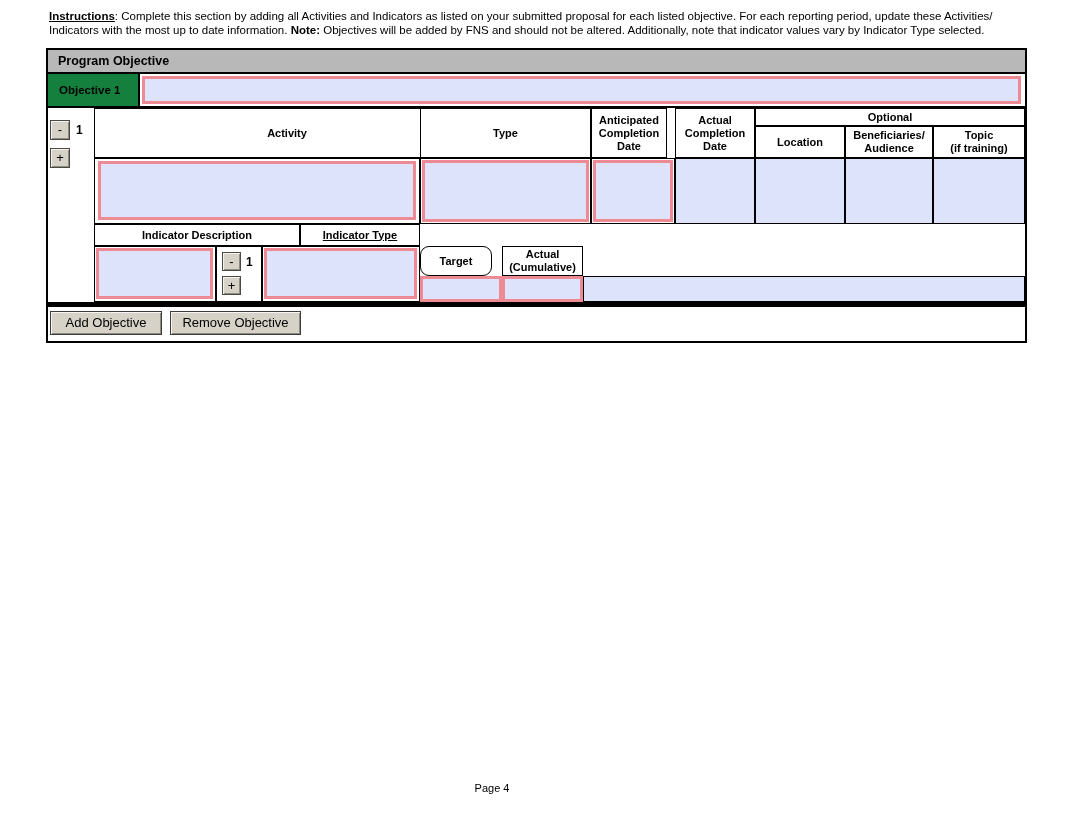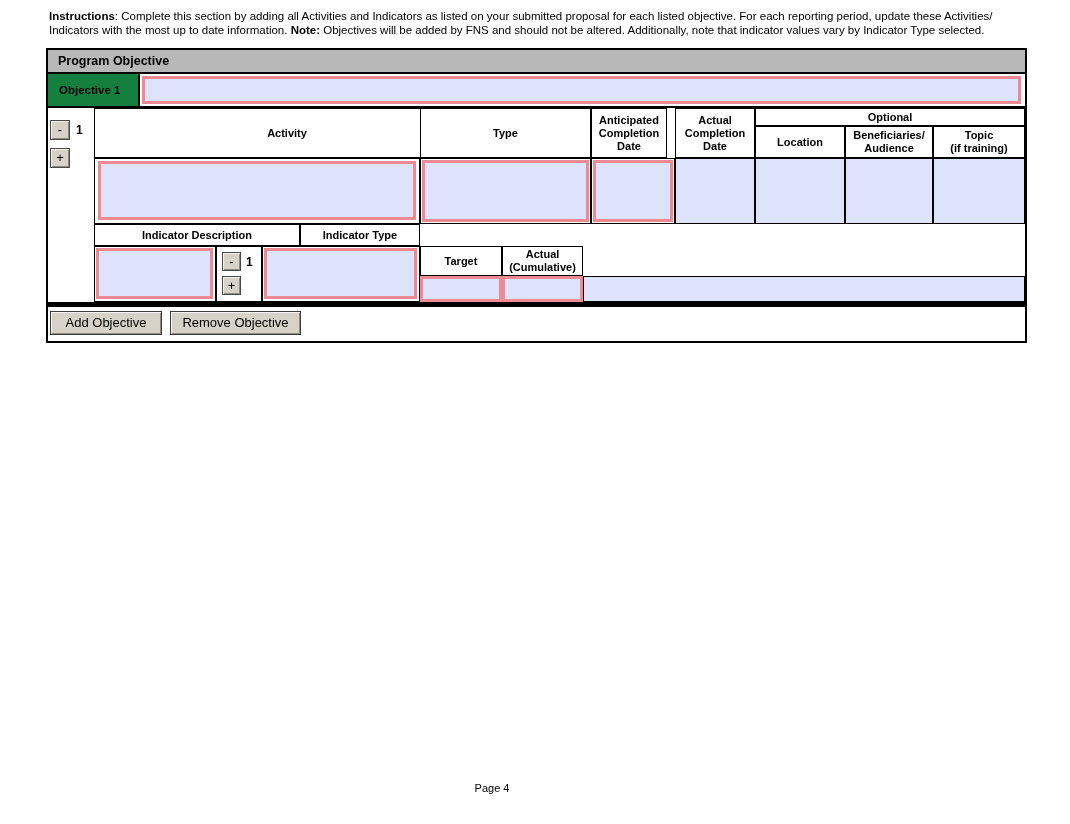--- a/index.html
+++ b/index.html
@@ -4,21 +4,21 @@
 <style>
   * { margin:0; padding:0; box-sizing:border-box; }
   html,body { width:1070px; height:824px; background:#ffffff; overflow:hidden;
               font-family:"Liberation Sans", sans-serif; color:#000; }
   .page { position:relative; width:1070px; height:824px; }
 
   
   .instructions { position:absolute; left:49px; top:9px; width:986px;
                   font-size:11.5px; line-height:14px; }
   .bold { font-weight:bold; }
-  .underline { }
+  .underline { text-decoration:underline; }
 
   
   .form-table { position:absolute; left:46px; top:48px; width:981px; height:295px;
                 border:2px solid #000; background:#fff; }
   .abs { position:absolute; }
 
   
   .section-header-bar { left:0; top:0; width:977px; height:24px; background:#b8b8b8;
                         border-bottom:2px solid #000; font-weight:bold; font-size:12.5px;
                         line-height:22px; padding-left:10px; }
@@ -108,35 +108,35 @@
     </div>
     <div class="abs cell" style="left:543px; top:108px; width:84px; height:66px;">
       <div class="pink-field" style="position:absolute; left:1px; top:1px; right:1px; bottom:1px;"></div>
     </div>
     <div class="abs cell plain-field" style="left:627px; top:108px; width:80px; height:66px;"></div>
     <div class="abs cell plain-field" style="left:707px; top:108px; width:90px; height:66px;"></div>
     <div class="abs cell plain-field" style="left:797px; top:108px; width:88px; height:66px;"></div>
     <div class="abs cell plain-field" style="left:885px; top:108px; width:92px; height:66px;"></div>
 
     <div class="abs cell hdr" style="left:46px; top:174px; width:206px; height:22px;">Indicator Description</div>
-    <div class="abs cell hdr" style="left:252px; top:174px; width:120px; height:22px;">Indicator Type</div>
+    <div class="abs cell hdr" style="left:252px; top:174px; width:120px; height:22px;text-decoration:underline;">Indicator Type</div>
 
     <div class="abs cell" style="left:46px; top:196px; width:122px; height:56px;">
       <div class="pink-field" style="position:absolute; left:1px; top:1px; right:2px; bottom:2px;"></div>
     </div>
     <div class="abs cell" style="left:168px; top:196px; width:46px; height:56px;">
       <div class="sq-btn small" style="left:5px; top:5px;">-</div>
       <div class="row-num" style="left:29px; top:8px;">1</div>
       <div class="sq-btn small" style="left:5px; top:29px;">+</div>
     </div>
     <div class="abs cell" style="left:214px; top:196px; width:158px; height:56px;">
       <div class="pink-field" style="position:absolute; left:1px; top:1px; right:2px; bottom:2px;"></div>
     </div>
 
-    <div class="abs cell hdr" style="left:372px; top:196px; width:82px; height:30px;">Target</div>
+    <div class="abs cell hdr" style="left:372px; top:196px; width:72px; height:30px;border-radius:9px;">Target</div>
     <div class="abs cell hdr" style="left:454px; top:196px; width:81px; height:30px;">Actual
 (Cumulative)</div>
 
     <div class="abs pink-field" style="left:372px; top:226px; width:82px; height:26px;"></div>
     <div class="abs pink-field" style="left:454px; top:226px; width:81px; height:26px;"></div>
     <div class="abs cell plain-field" style="left:535px; top:226px; width:442px; height:26px;"></div>
 
     <div class="abs thick-bar"></div>
 
     <button class="action-btn" style="left:2px; top:261px; width:112px;">Add Objective</button>

